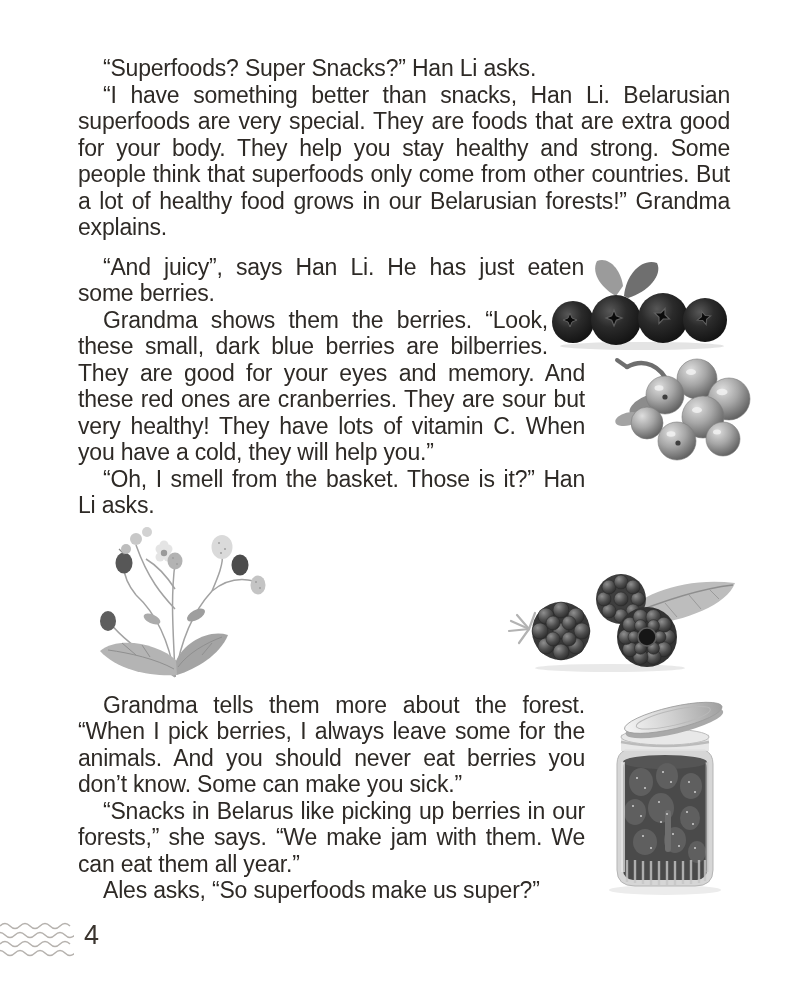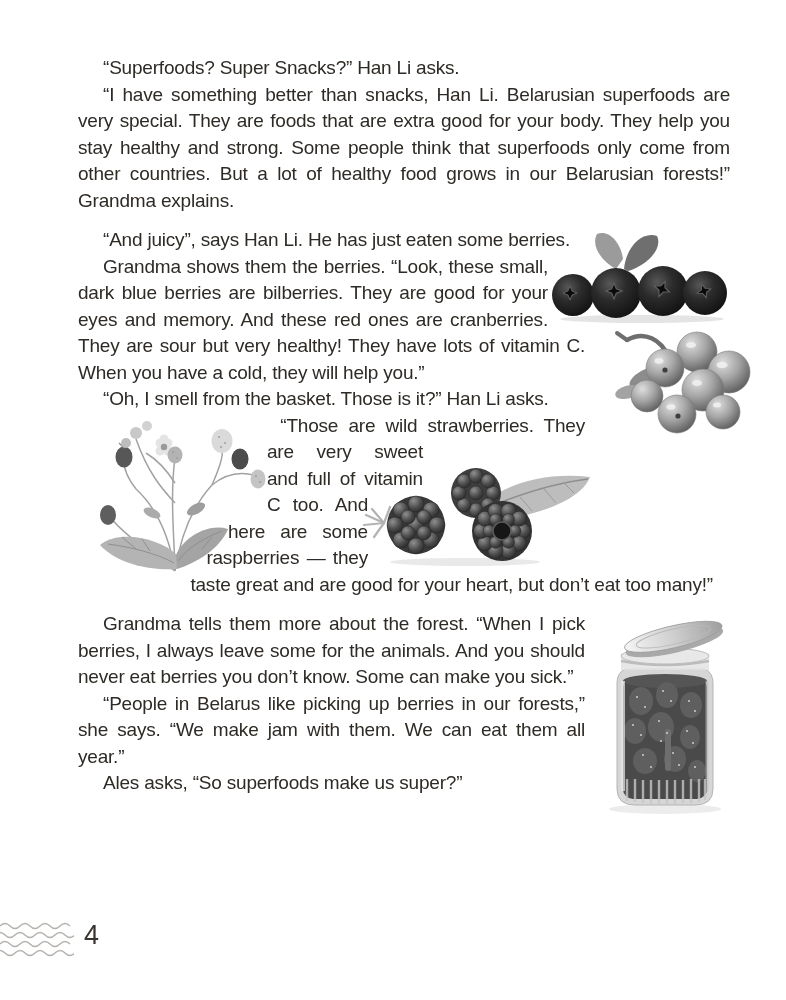--- a/index.html
+++ b/index.html
@@ -3,21 +3,21 @@
 <meta charset="utf-8">
 <style>
   html,body { margin:0; padding:0; }
   body {
     width:786px; height:1000px; position:relative; overflow:hidden;
     background:#ffffff;
     font-family:"Liberation Sans","DejaVu Sans",sans-serif;
   }
   .content {
     position:absolute; left:78px; top:55px; width:652px;
-    color:#2e2a26; font-size:19px; line-height:26.5px;
+    color:#2e2a26; font-size:23px; line-height:26.5px;
     text-align:justify; letter-spacing:-0.2px;
   }
   .para { margin:0; text-indent:25px; }
   .sec-gap { height:13px; }
   .clear-gap { clear:both; height:13px; }
 
   .float-img { background:transparent; }
   .float-img svg { display:block; }
 
   .fl-bilberries {
@@ -263,21 +263,20 @@
             <circle cx="-6.5" cy="11.3" r="6"></circle>
           <circle cx="-13" cy="0" r="6"></circle>
             <circle cx="-6.5" cy="-11.3" r="6"></circle>
             <circle cx="6.5" cy="-11.3" r="6"></circle>
         </g>
         <circle r="9" fill="#161616" stroke="#5d5d5d" stroke-width="1.5"></circle>
       </g>
     </svg>
   </div>
 
-  <p class="para">“Those are wild strawberries. They are very sweet and full of vitamin C too. And here are some raspberries — they taste great and are good for your heart, but don’t eat too many!”</p>
 
   <div class="clear-gap"></div>
 
   <div class="float-img fl-jar" aria-label="Glass jar of berry jam with tilted lid">
     <svg width="135" height="205" viewBox="0 0 135 205">
       <defs>
         <linearGradient id="gLid" x1="0" y1="0" x2="1" y2="0">
           <stop offset="0" stop-color="#f5f5f5"></stop>
             <stop offset="0.5" stop-color="#cfcfcf"></stop>
             <stop offset="1" stop-color="#9f9f9f"></stop>
@@ -340,21 +339,21 @@
       <ellipse cx="62" cy="45" rx="44" ry="8" fill="#e8e8e8" stroke="#bdbdbd"></ellipse>
       <g transform="rotate(-13 66 34)">
         <ellipse cx="72" cy="32" rx="50" ry="11" fill="#a9a9a9"></ellipse>
         <ellipse cx="72" cy="27" rx="50" ry="11" fill="url(#gLid)" stroke="#9c9c9c" stroke-width="0.8"></ellipse>
         <ellipse cx="72" cy="27" rx="38" ry="7.5" fill="none" stroke="#b9b9b9" stroke-width="1"></ellipse>
       </g>
     </svg>
   </div>
 
   <p class="para">Grandma tells them more about the forest. “When I pick berries, I always leave some for the animals. And you should never eat berries you don’t know. Some can make you sick.”</p>
-  <p class="para">“People in Belarus like picking up berries in our forests,” she says. “We make jam with them. We can eat them all year.”</p>
+  <p class="para">“Snacks in Belarus like picking up berries in our forests,” she says. “We make jam with them. We can eat them all year.”</p>
   <p class="para">Ales asks, “So superfoods make us super?”</p>
 
 </div>
 
 <div class="footer">
   <svg class="waves" width="74" height="40" viewBox="0 0 74 40">
     <g stroke="#b5b1ad" stroke-width="1.5" fill="none">
       <path d="M0 5 Q5 0 10 5 T20 5 T30 5 T40 5 T50 5 T60 5 T70 5"></path>
       <path transform="translate(-5,9)" d="M0 5 Q5 0 10 5 T20 5 T30 5 T40 5 T50 5 T60 5 T70 5 T80 5"></path>
       <path transform="translate(0,18)" d="M0 5 Q5 0 10 5 T20 5 T30 5 T40 5 T50 5 T60 5 T70 5"></path>

